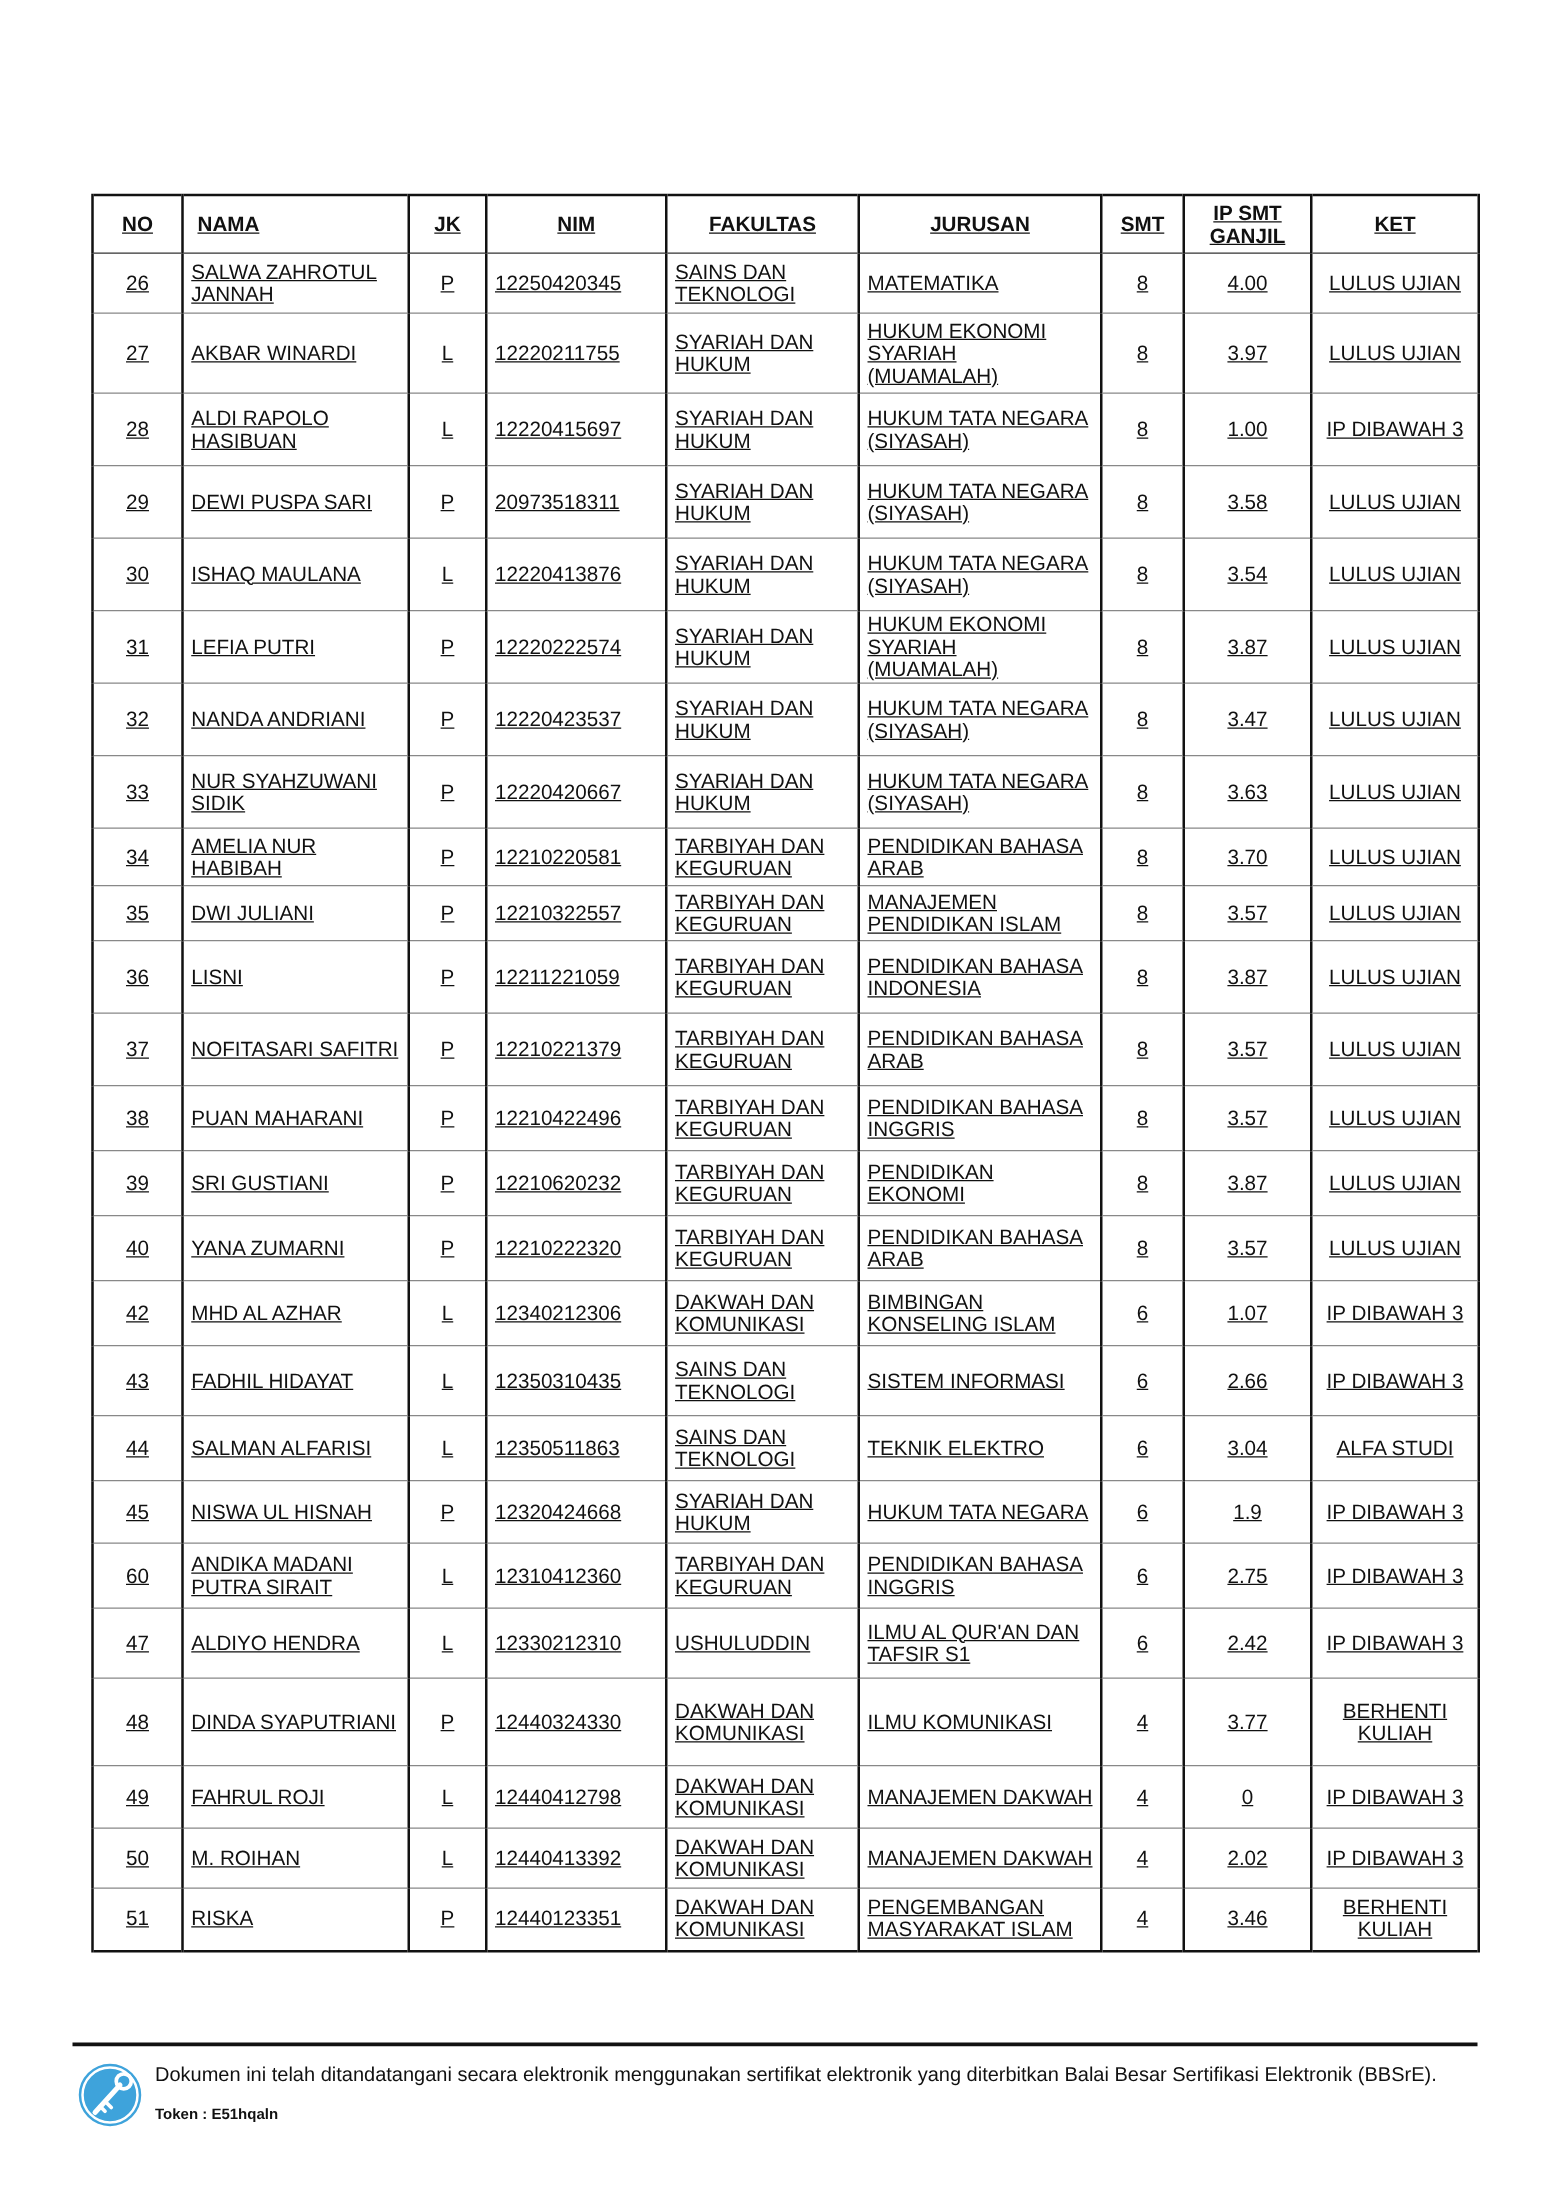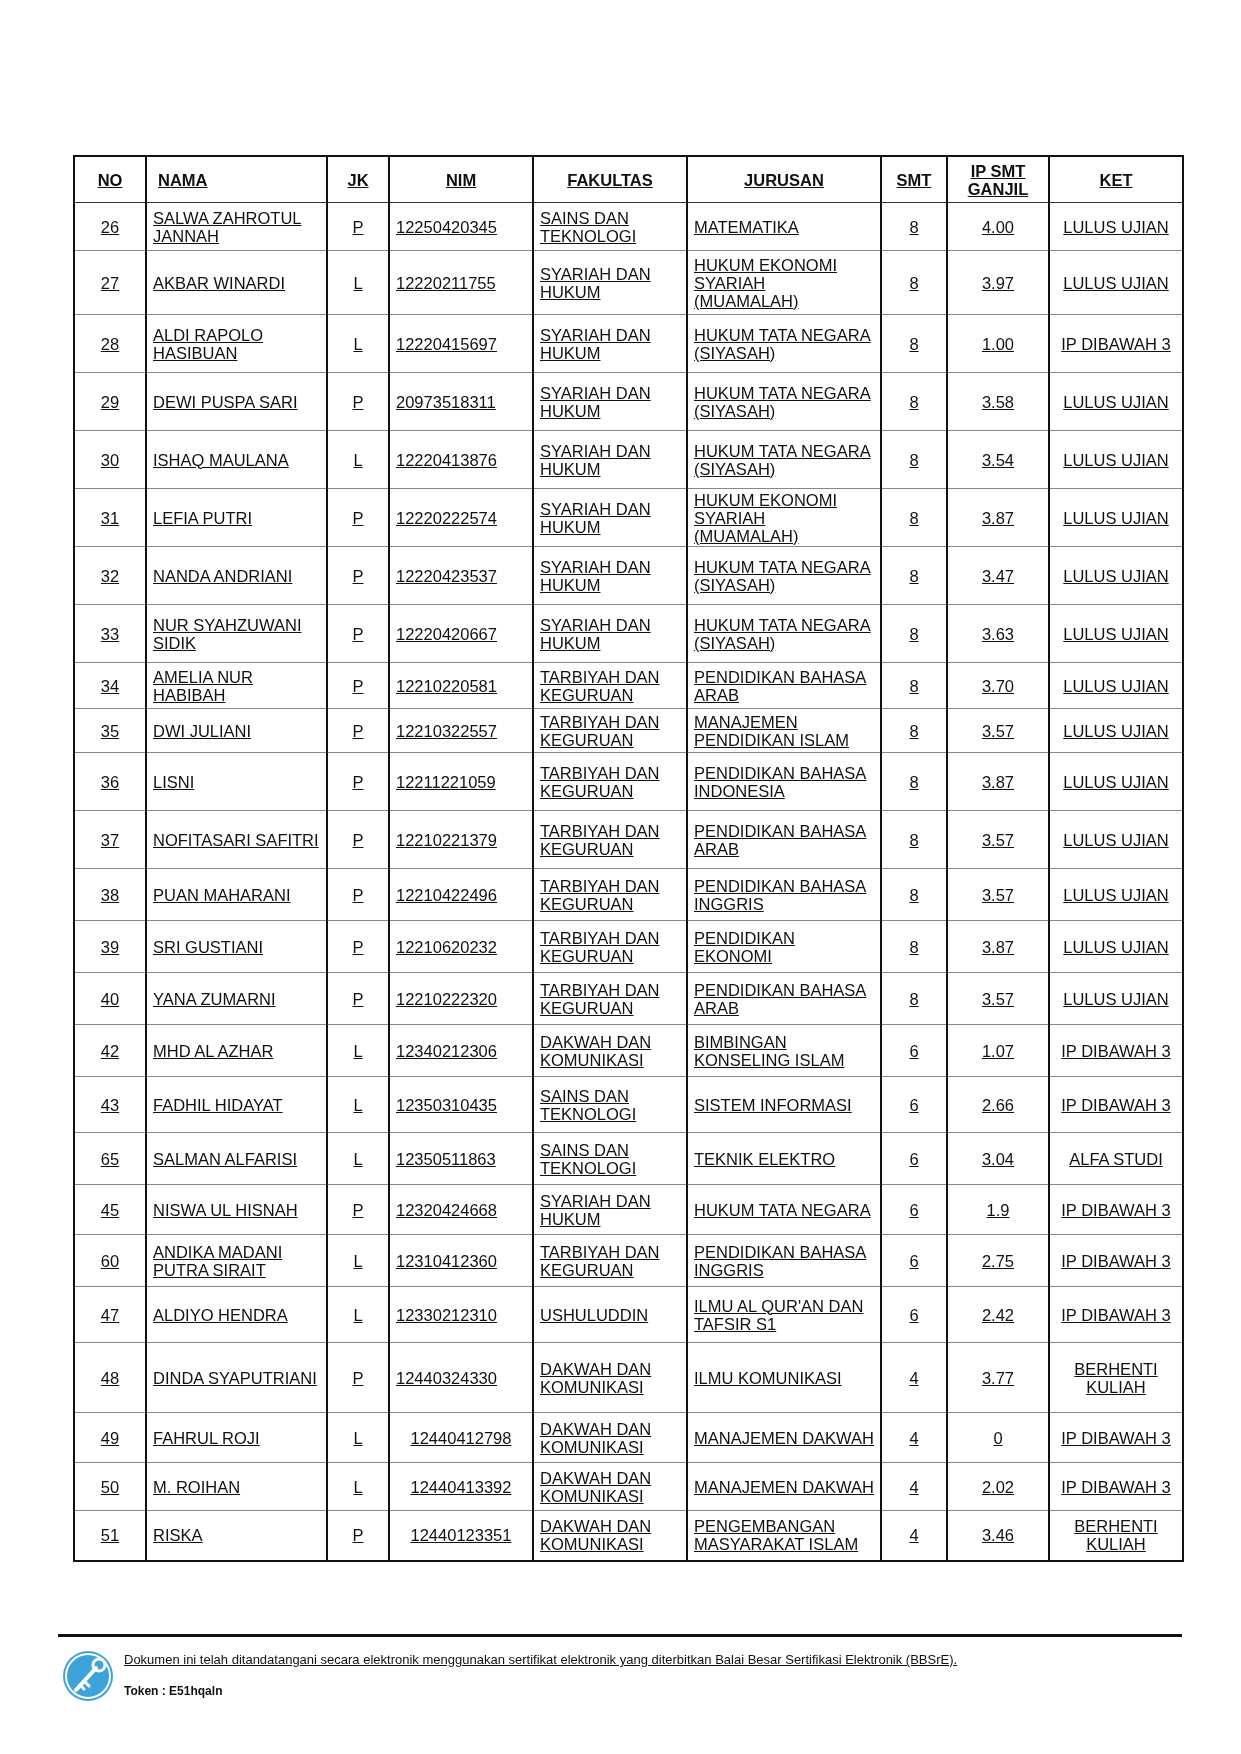--- a/index.html
+++ b/index.html
@@ -9,27 +9,27 @@
   table.data { position: absolute; left: 73px; top: 155px; width: 1109px;
                border-collapse: collapse; border: 2.5px solid #111; table-layout: fixed; text-decoration: underline; }
   table.data th, table.data td { border-left: 2.5px solid #111; border-right: 2.5px solid #111;
                border-top: 1.5px solid #888; border-bottom: 1.5px solid #888;
                font-size: 16.5px; line-height: 18px; padding: 0 6px; vertical-align: middle; }
   table.data th { font-weight: bold; height: 45px; text-align: center; border-bottom: 1.5px solid #333; }
   table.data th.left { text-align: left; padding-left: 11px; }
   td.c { text-align: center; }
   td.l { text-align: left; padding-left: 11px; }
   td.nim { text-align: left; padding-left: 11px; }
-  td.nim.r { text-align: center; }
+  td.nim.r { }
   col.no { width: 72px; } col.nama { width: 181px; } col.jk { width: 62px; }
   col.nim { width: 144px; } col.fak { width: 154px; } col.jur { width: 194px; }
   col.smt { width: 66px; } col.ip { width: 102px; } col.ket { width: 134px; }
   .footer-line { position: absolute; left: 58px; top: 1634px; width: 1124px; height: 3px; background: #111; }
   .logo { position: absolute; left: 62px; top: 1650px; width: 52px; height: 52px; }
-  .footer-text { position: absolute; left: 124px; top: 1652px; font-size: 13px; color: #111; white-space: nowrap; text-decoration: underline; }
+  .footer-text { position: absolute; left: 124px; top: 1652px; font-size: 16px; color: #111; white-space: nowrap; }
   .footer-token { position: absolute; left: 124px; top: 1684px; font-size: 12px; font-weight: bold; color: #111; }
 </style>
 </head>
 <body>
 
 <div class="page">
   <table class="data">
     <colgroup>
       <col class="no">
         <col class="nama">
@@ -239,21 +239,21 @@
           <td class="l">FADHIL HIDAYAT</td>
           <td class="c">L</td>
           <td class="nim">12350310435</td>
           <td class="l">SAINS DAN TEKNOLOGI</td>
           <td class="l">SISTEM INFORMASI</td>
           <td class="c">6</td>
           <td class="c">2.66</td>
           <td class="c">IP DIBAWAH 3</td>
         </tr>
         <tr style="height: 52px;">
-          <td class="c">65</td>
+          <td class="c">44</td>
           <td class="l">SALMAN ALFARISI</td>
           <td class="c">L</td>
           <td class="nim">12350511863</td>
           <td class="l">SAINS DAN TEKNOLOGI</td>
           <td class="l">TEKNIK ELEKTRO</td>
           <td class="c">6</td>
           <td class="c">3.04</td>
           <td class="c">ALFA STUDI</td>
         </tr>
         <tr style="height: 50px;">

